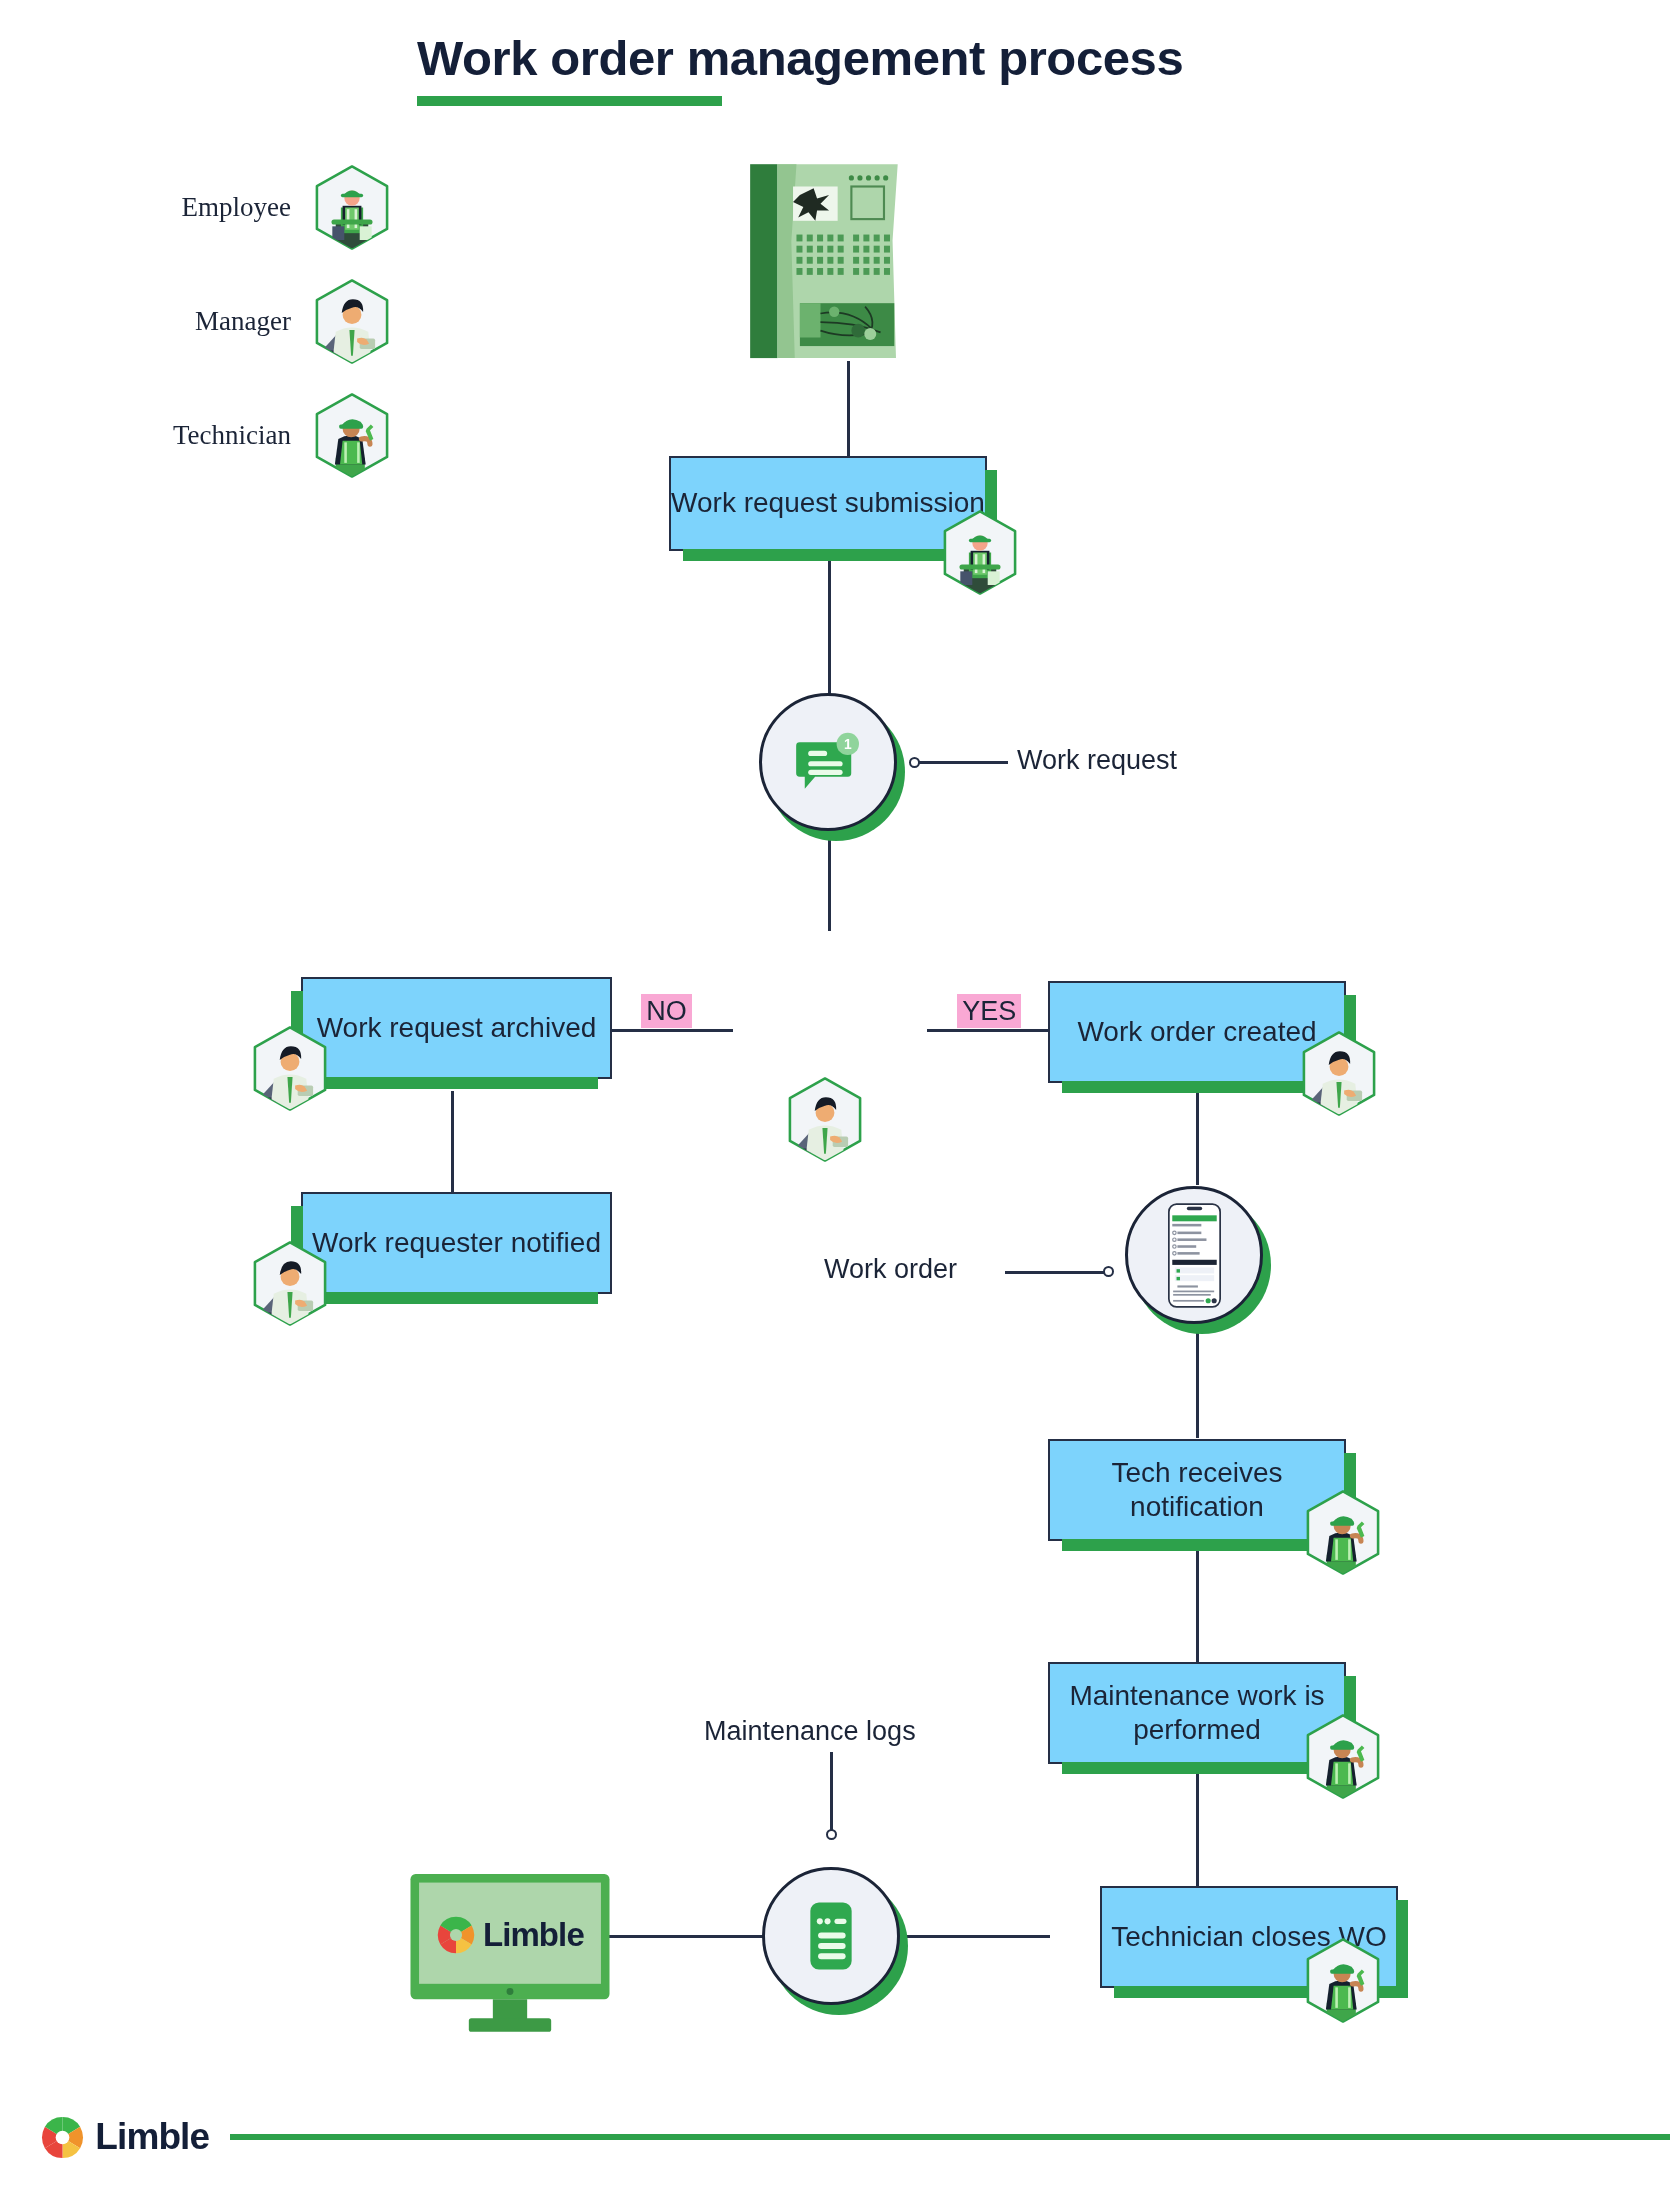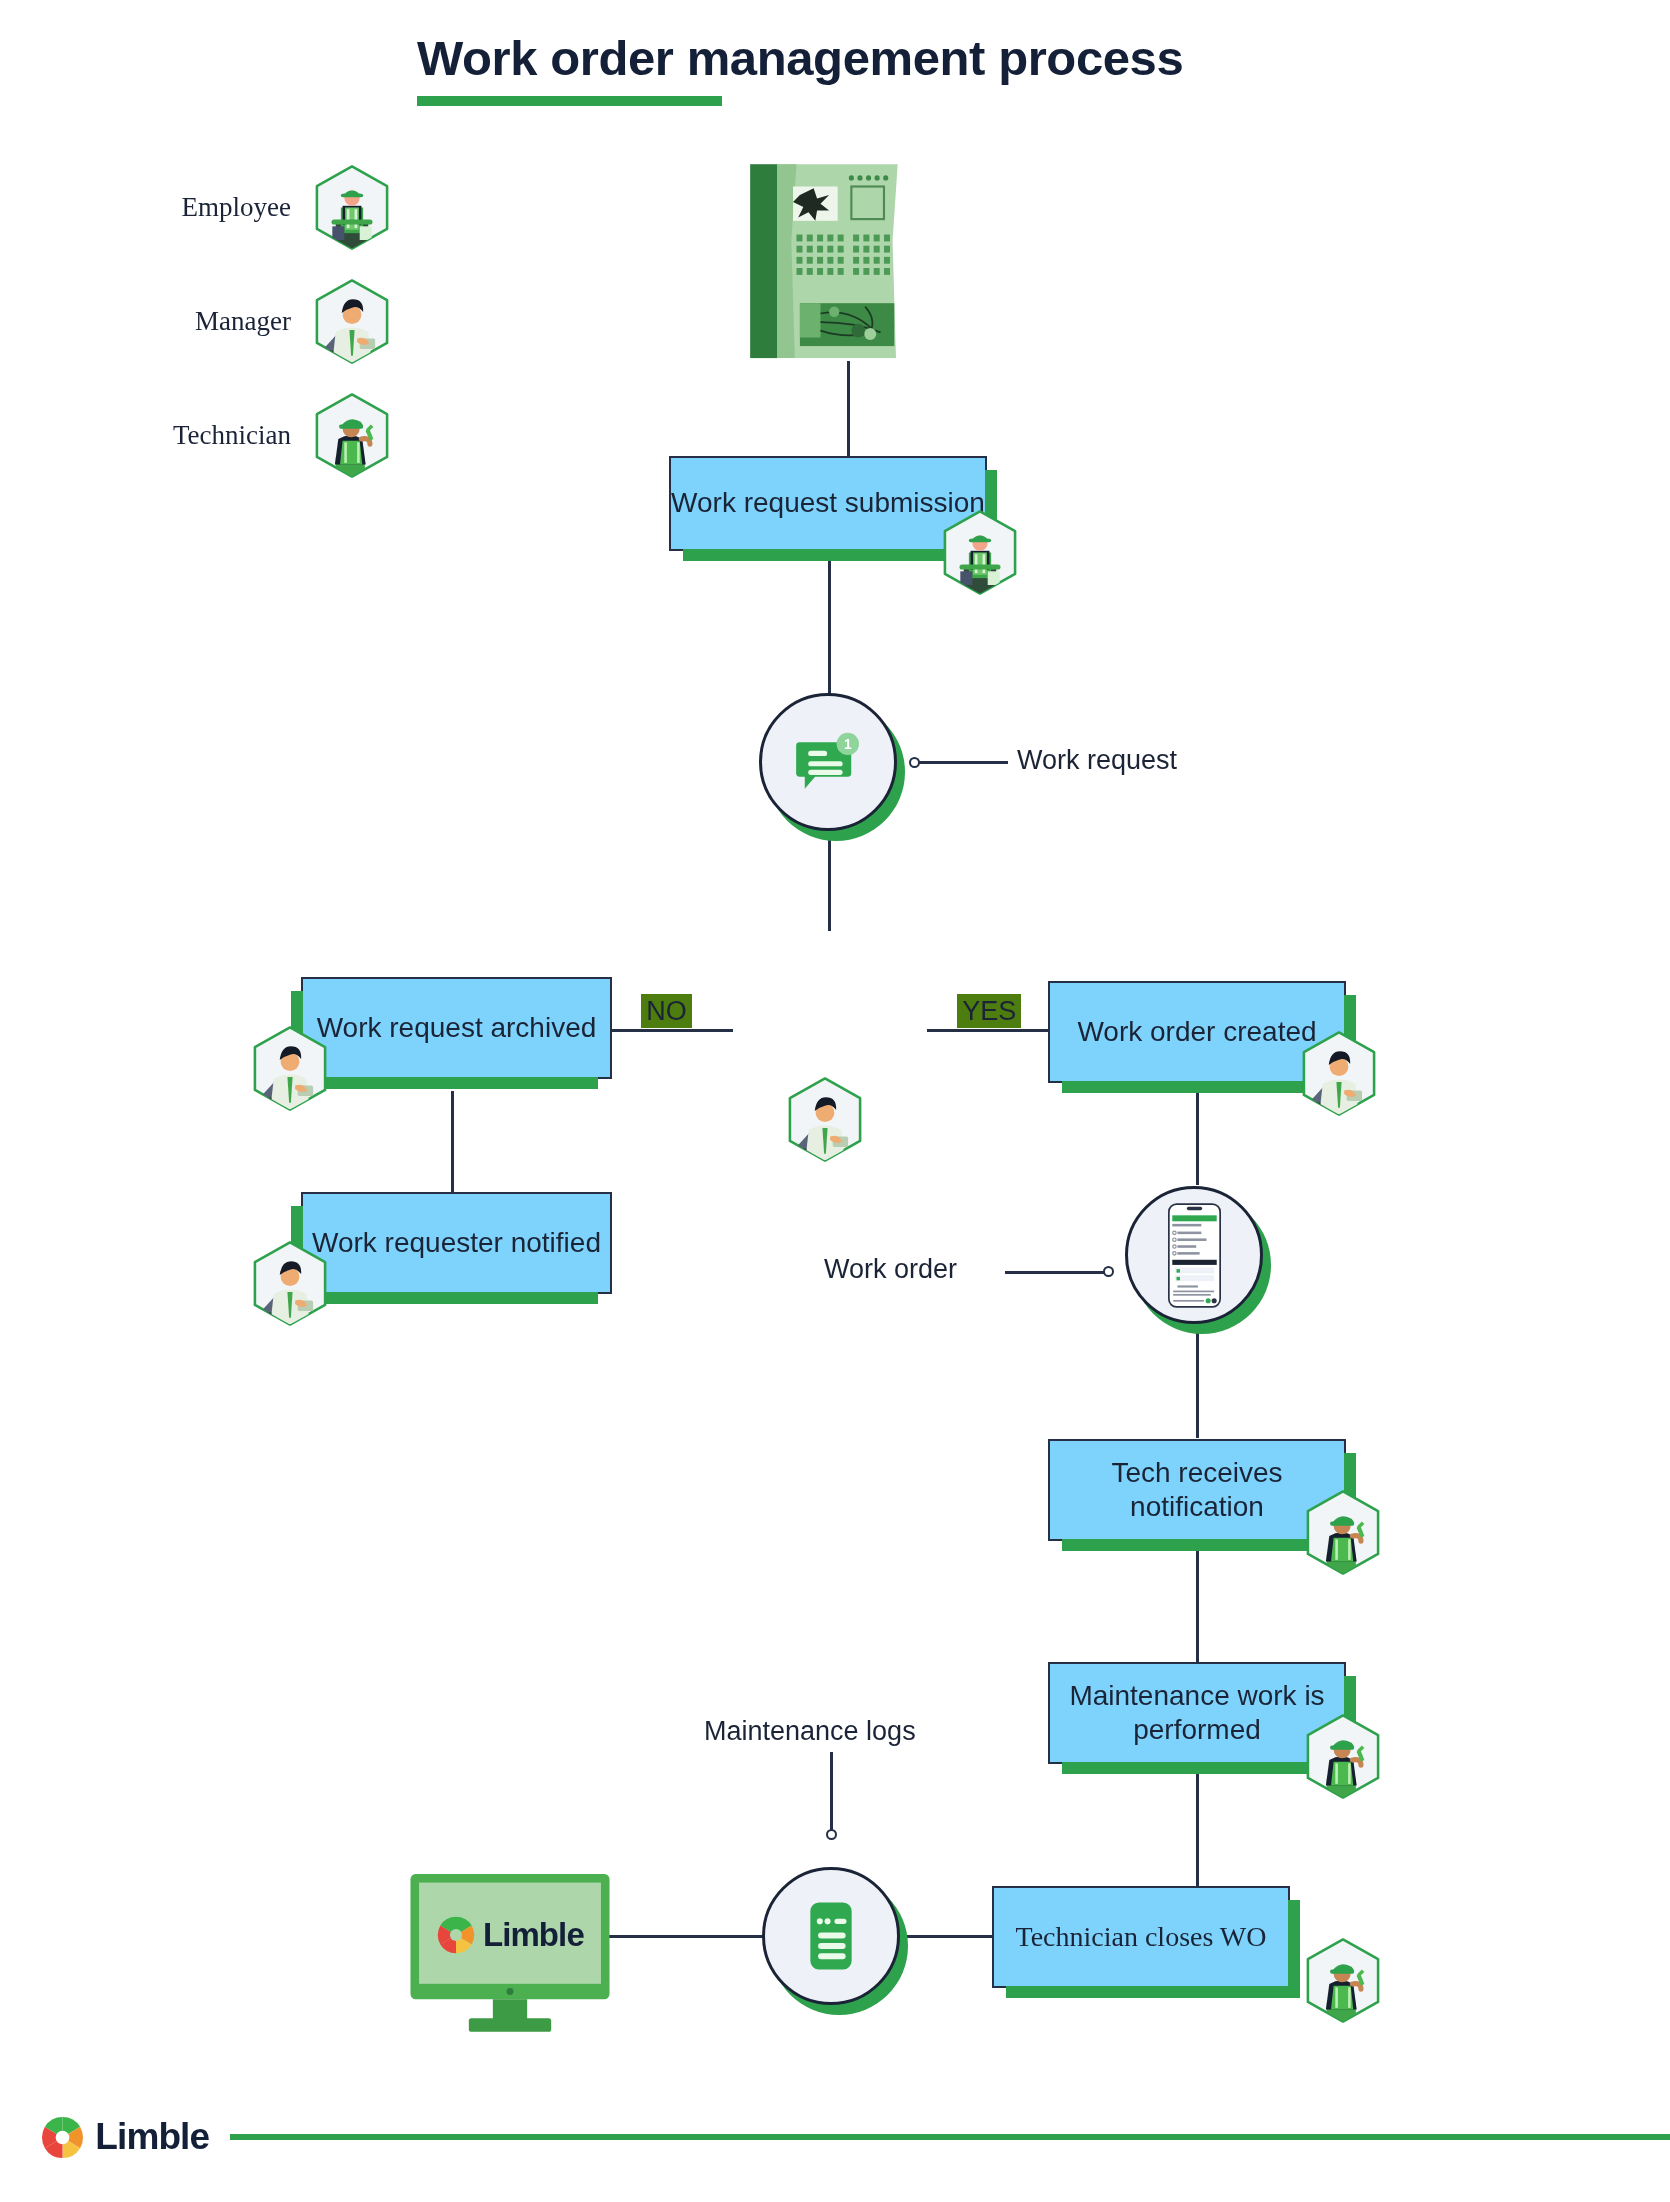--- a/index.html
+++ b/index.html
@@ -151,21 +151,21 @@
     z-index:1;
   }
   .vline{width:2.6px;}
   .hline{height:2.6px;}
 
   .branch-label{
     position:absolute;
     font-size:27px;
     color:#1b2437;
     z-index:7;
-    background:#4d7c0f;
+    background:#f9a8d4;
     padding:1.7px 5.2px;
   }
 
   
   .callout-text{
     position:absolute;
     font-size:27px;
     color:#1b2437;
     white-space:nowrap;
     z-index:7;
@@ -634,21 +634,21 @@
         <path d="M36 41 q10 -13 23 -5 l3 4 l-26 3 z" fill="#2da14b"></path>
         <rect x="34" y="39" width="28" height="5" rx="2" fill="#2da14b"></rect>
         <path d="M60 56 q10 -2 10 6" stroke="#c78553" stroke-width="6" fill="none" stroke-linecap="round"></path>
         <path d="M66 44 l5 -5 l3 3 l-4 4 l4 10 l-4 2 l-5 -11 z" fill="#4cb94f"></path>
       </g>
     </svg>
   </div>
 
   <div class="line vline" style="left:1196px;top:1764px;height:122px;"></div>
 
-  <div class="node sh-rb" style="left:992px;top:1886px;width:298px;height:102px;font-family:Liberation Serif, serif;">
+  <div class="node sh-rb" style="left:1100px;top:1886px;width:298px;height:102px;">
     <span class="shadow v"></span>
       <span class="shadow h"></span>
     <span>Technician closes WO</span>
   </div>
   <div style="position:absolute;left:1301px;top:1936px;z-index:8;">
     <svg width="84" height="89" viewBox="0 0 98 104">
       <defs>
           <clipPath id="hc8">
             <path d="M49 4 L90 27 L90 77 L49 100 L8 77 L8 27 Z"></path>
           </clipPath>

